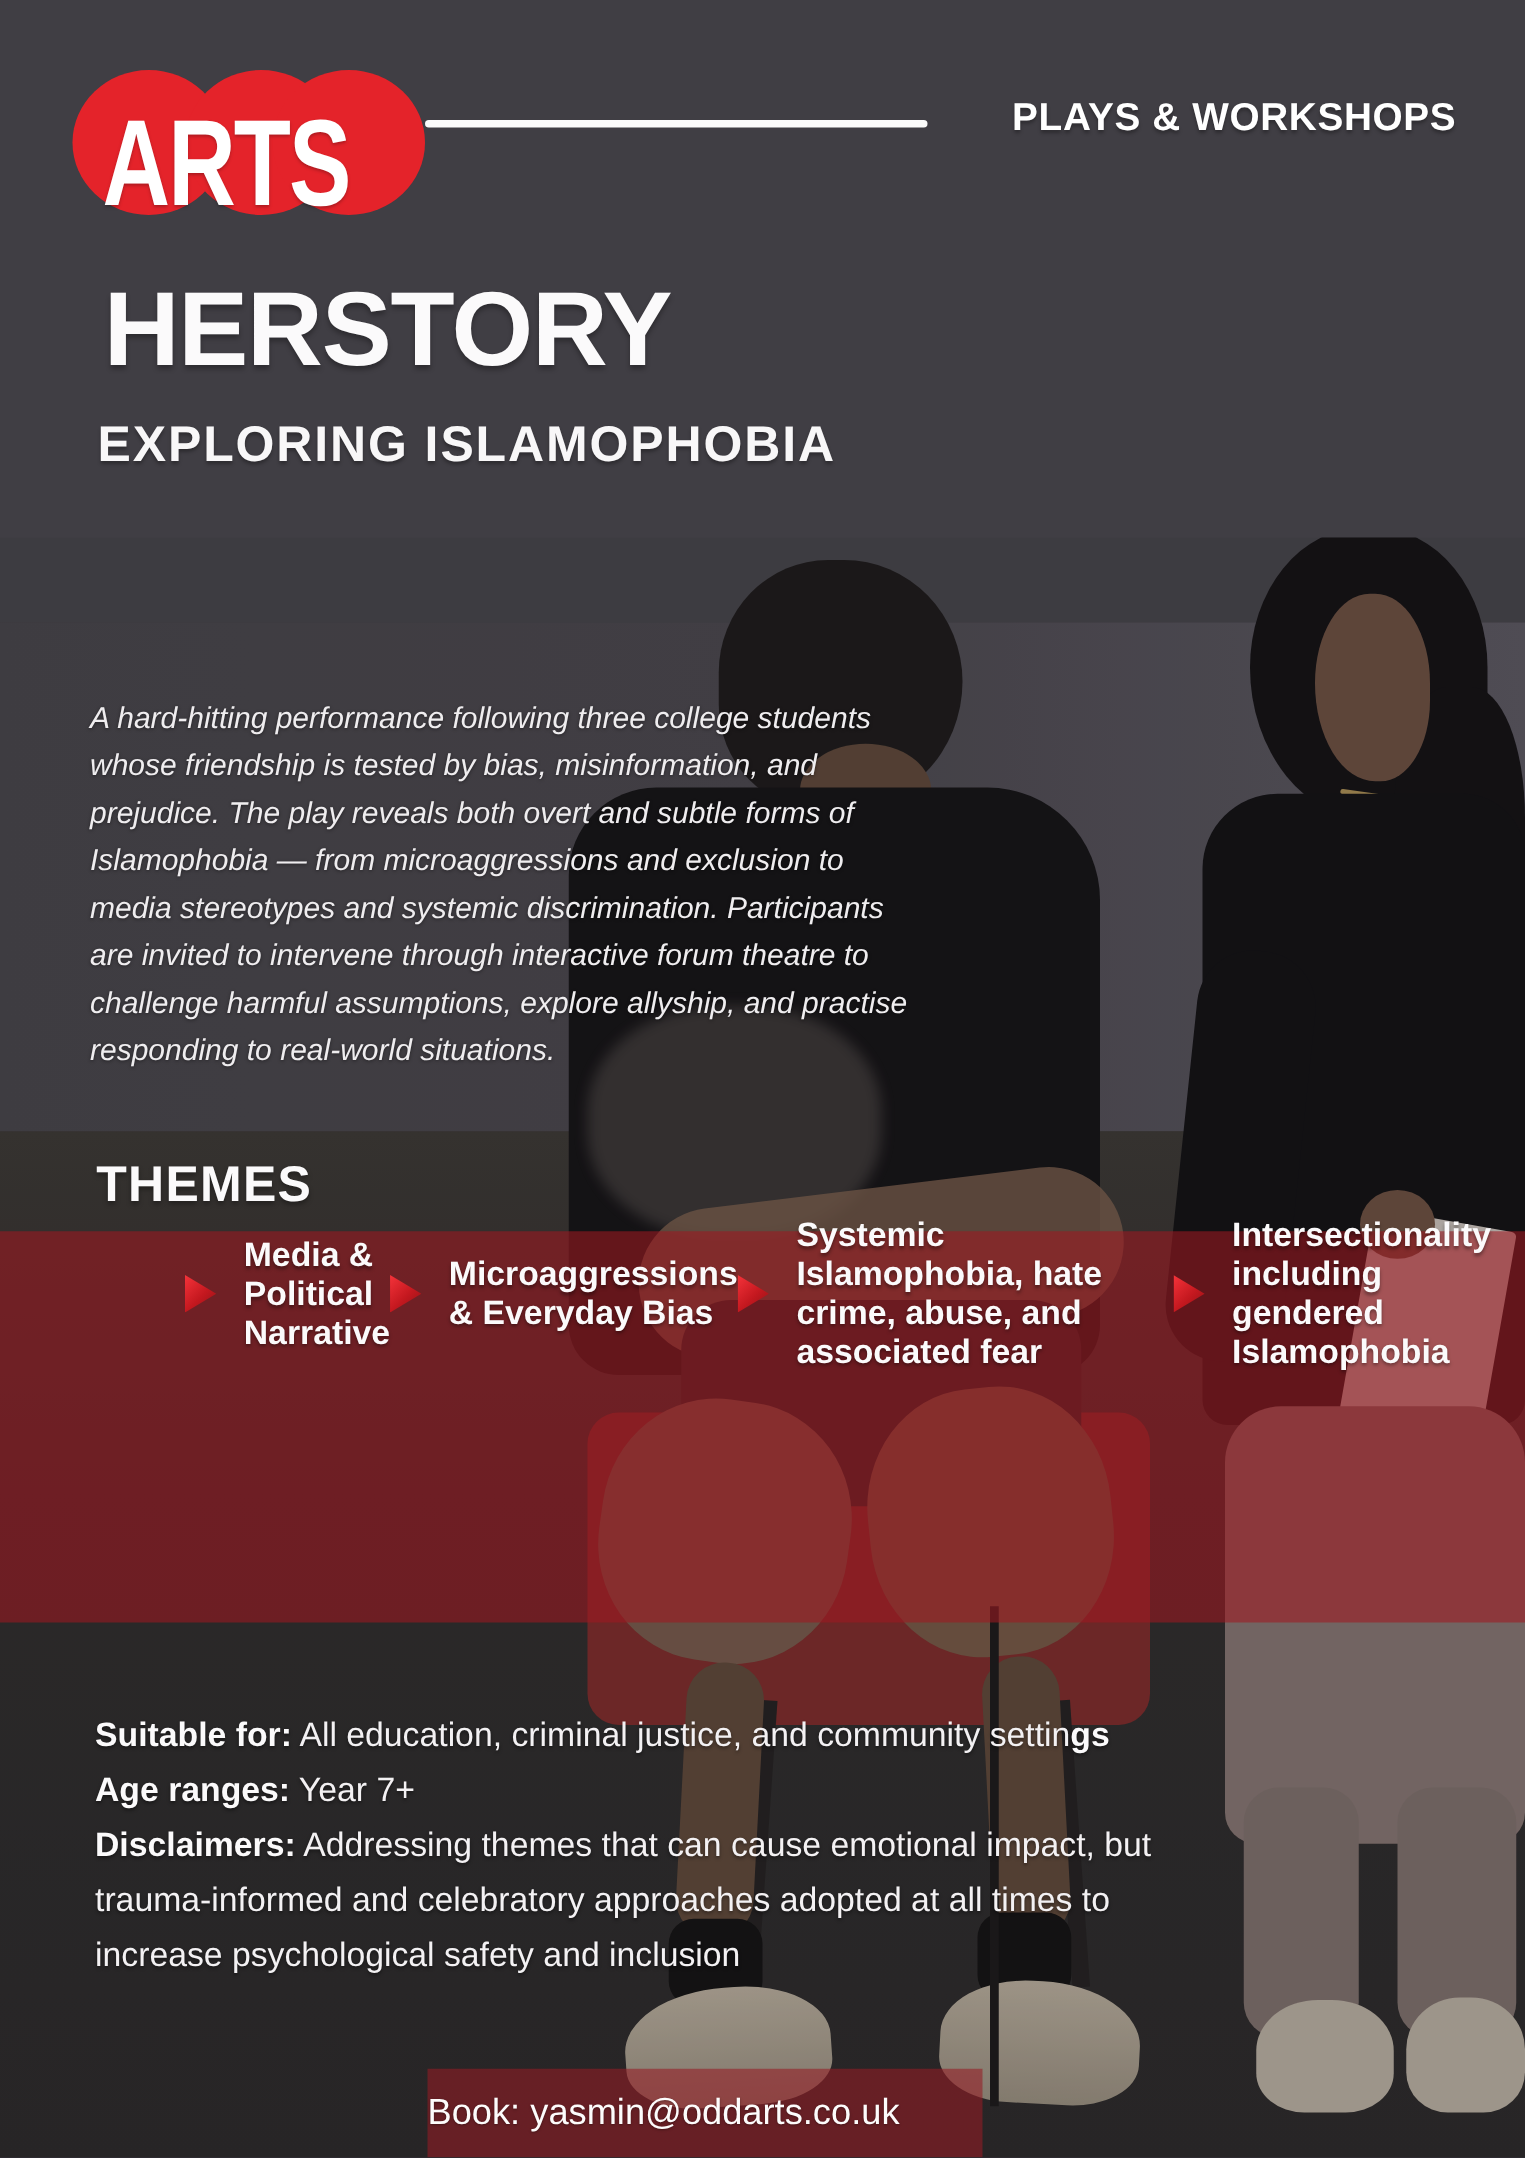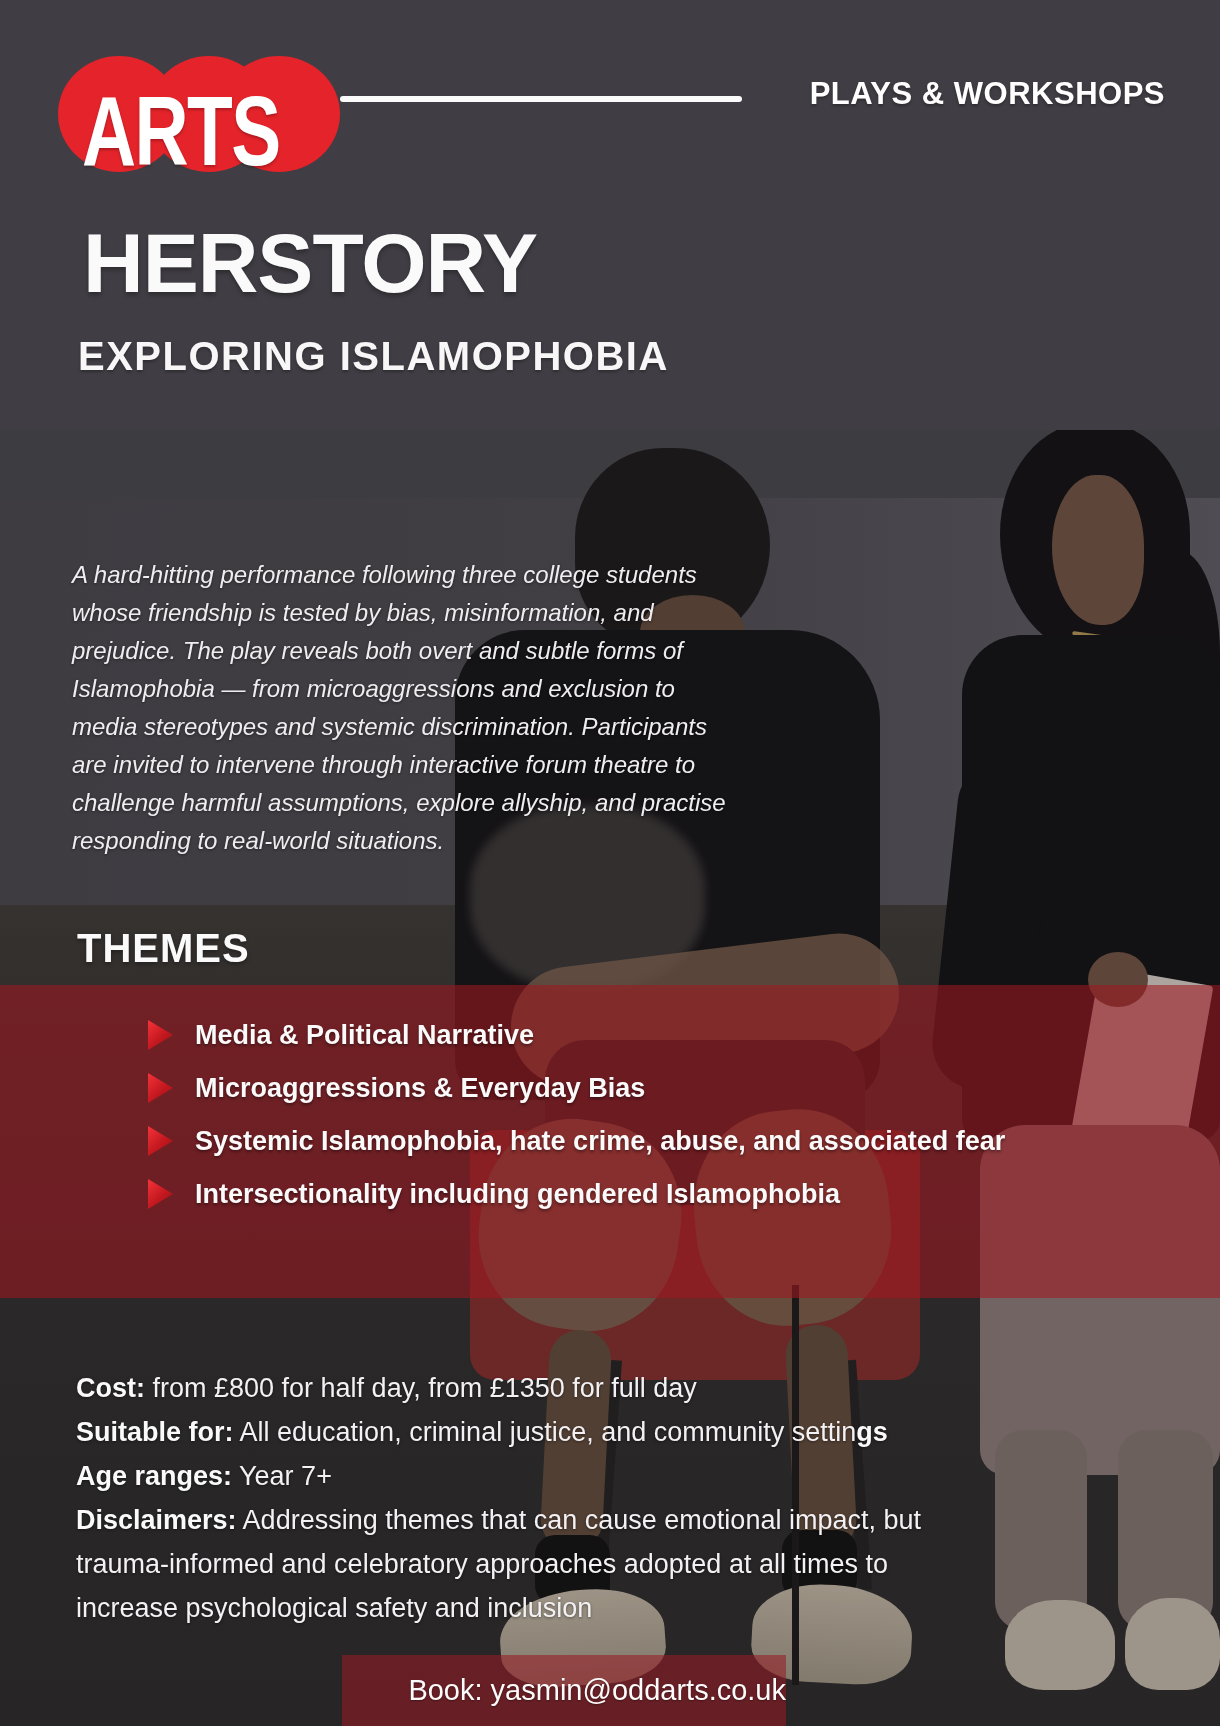--- a/index.html
+++ b/index.html
@@ -15,21 +15,21 @@
   .wall-lower{position:absolute;left:0;top:68px;width:100%;height:407px;
     background:linear-gradient(90deg,#464349 0%,#49464d 50%,#5a5660 100%);}
   .floor{position:absolute;left:0;top:475px;width:100%;height:821px;
     background:linear-gradient(180deg,#3b3734 0%,#2f2c2d 35%,#2a2829 100%);}
   .photo .shape{position:absolute;}
   .photo-tint{position:absolute;inset:0;background:rgba(26,24,27,0.16);}
 
   
   .red-band{position:absolute;left:0;top:985px;width:1220px;height:313px;background:rgba(158,24,32,0.58);}
   .book-box{position:absolute;left:342px;top:1655px;width:444px;height:71px;
-    background:rgba(150,28,36,0.58);display:flex;align-items:center;justify-content:flex-end;}
+    background:rgba(150,28,36,0.58);display:flex;align-items:center;justify-content:flex-start;}
   .book-box span{font-size:29px;font-weight:400;color:#fdfcfc;text-shadow:0 1px 2px rgba(0,0,0,.35);}
 
   
   .logo{position:absolute;left:52px;top:48px;width:280px;height:128px;}
   .logo .blob{position:absolute;background:#e4232a;border-radius:50%;}
   .blob-o {left:6px;  top:8px;width:122px;height:116px;}
   .blob-d1{left:96px; top:8px;width:122px;height:116px;}
   .blob-d2{left:166px;top:8px;width:122px;height:116px;}
   .logo .arts{position:absolute;left:30px;top:34px;font-weight:700;font-size:96px;line-height:96px;
     color:#ffffff;letter-spacing:-2px;transform:scale(.78,1.02);transform-origin:left top;
@@ -44,21 +44,21 @@
   .subtitle{position:absolute;left:78px;top:334px;font-size:40px;font-weight:700;letter-spacing:1.5px;
     color:#f8f7f8;text-shadow:0 2px 3px rgba(0,0,0,.3);}
   .intro{position:absolute;left:72px;top:388px;width:725px;font-size:26px;line-height:38px;
     color:#f1eff1;text-shadow:0 1px 3px rgba(0,0,0,.4);}
   .synopsis{position:absolute;left:72px;top:556px;width:660px;font-size:24px;line-height:38px;
     font-style:italic;color:#efedef;text-shadow:0 1px 3px rgba(0,0,0,.45);}
   .themes-heading{position:absolute;left:77px;top:926px;font-size:40px;font-weight:700;letter-spacing:1px;
     color:#fbfafb;text-shadow:0 2px 4px rgba(0,0,0,.35);}
 
   
-  .themes-list{position:absolute;left:148px;top:1018px;display:flex;flex-direction:column;row-gap:19px;
+  .themes-list{position:absolute;left:148px;top:1018px;display:flex;flex-direction:row;row-gap:19px;
     list-style:none;margin:0;padding:0;}
   .theme-item{display:flex;align-items:center;height:34px;}
   .arrow{width:25px;height:30px;flex:0 0 25px;
     background:linear-gradient(135deg,#f5333a 0%,#c4181f 55%,#8f1216 100%);
     clip-path:polygon(0 0,100% 50%,0 100%);}
   .theme-item span.txt{margin-left:22px;font-size:27px;font-weight:700;color:#fbfafb;
     text-shadow:0 2px 3px rgba(0,0,0,.4);}
 
   
   .details{position:absolute;left:76px;top:1366px;width:915px;font-size:27px;line-height:44px;
@@ -144,21 +144,20 @@
       <span class="arrow"></span>
       <span class="txt">Systemic Islamophobia, hate crime, abuse, and associated fear</span>
     </li>
     <li class="theme-item">
       <span class="arrow"></span>
       <span class="txt">Intersectionality including gendered Islamophobia</span>
     </li>
   </ul>
 
   <div class="details">
-    <p><b>Cost:</b><span> from £800 for half day, from £1350 for full day</span></p>
     <p><b>Suitable for:</b><span> All education, criminal justice, and community settin</span><b>gs</b></p>
     <p><b>Age ranges:</b><span> Year 7+</span></p>
     <p><b>Disclaimers:</b><span> Addressing themes that can cause emotional impact, but trauma-informed and celebratory approaches adopted at all times to increase psychological safety and inclusion</span></p>
   </div>
 
   <div class="book-box">
     <span>Book: yasmin@oddarts.co.uk</span>
   </div>
 
 </div>

